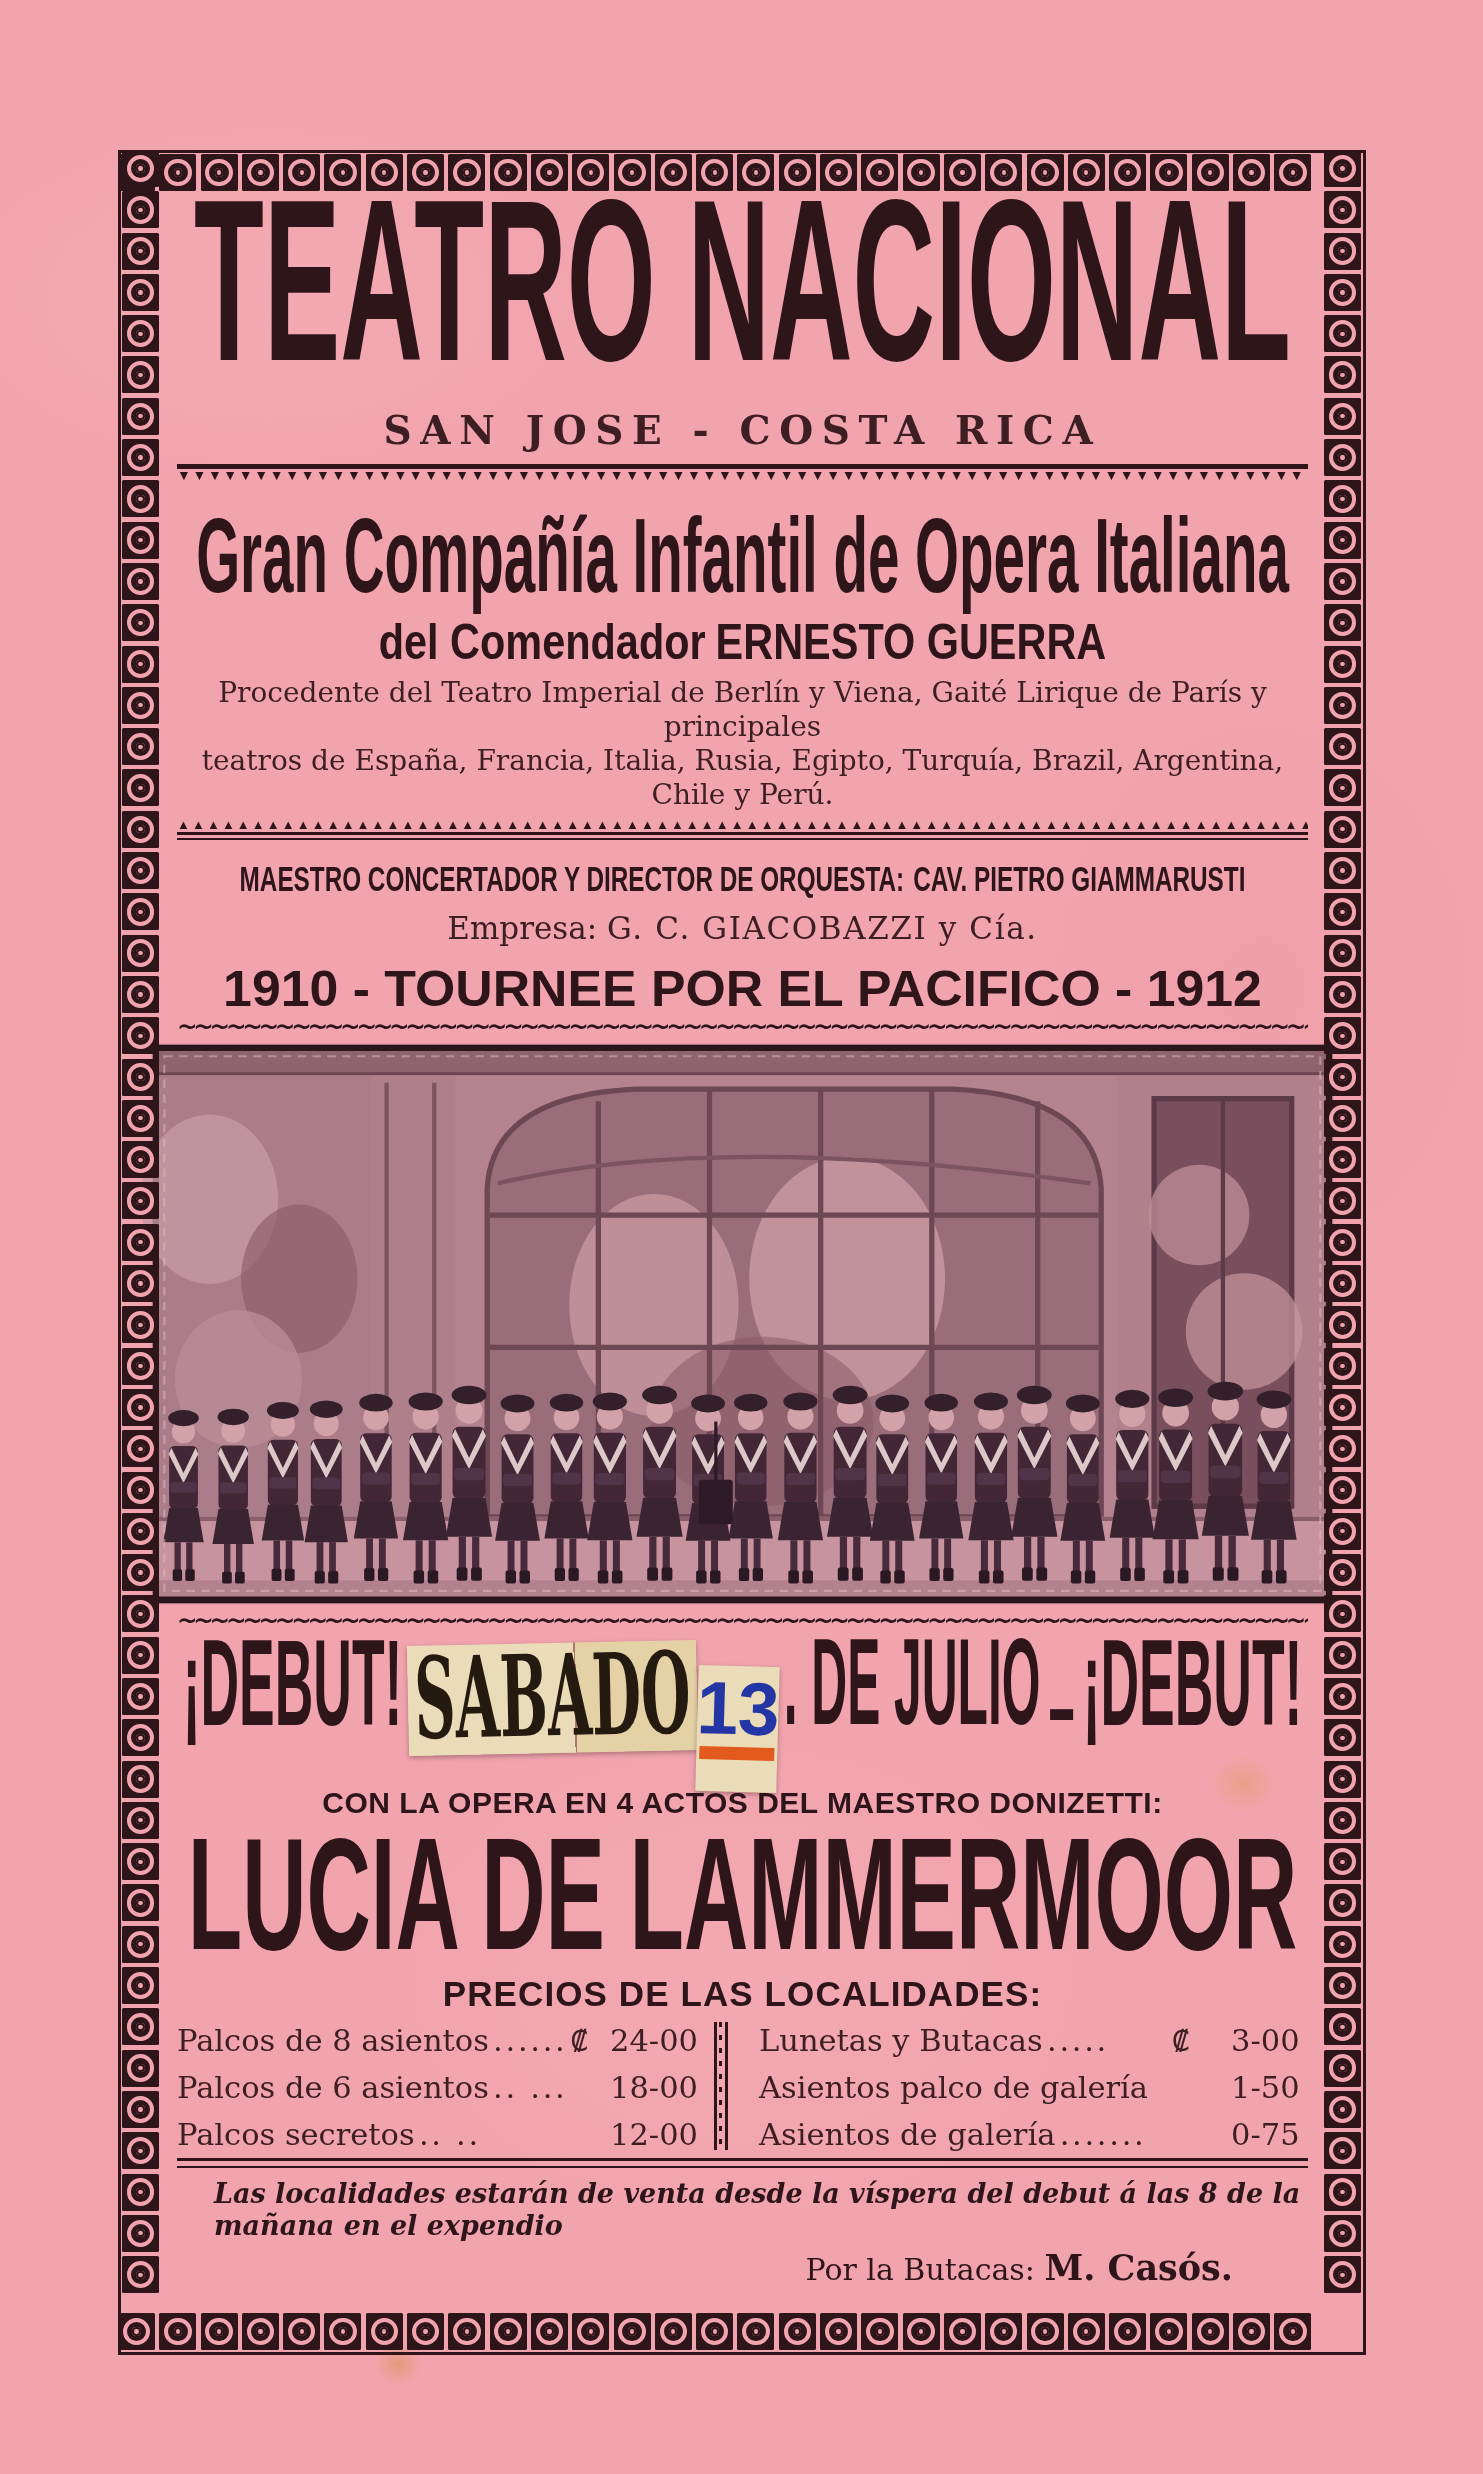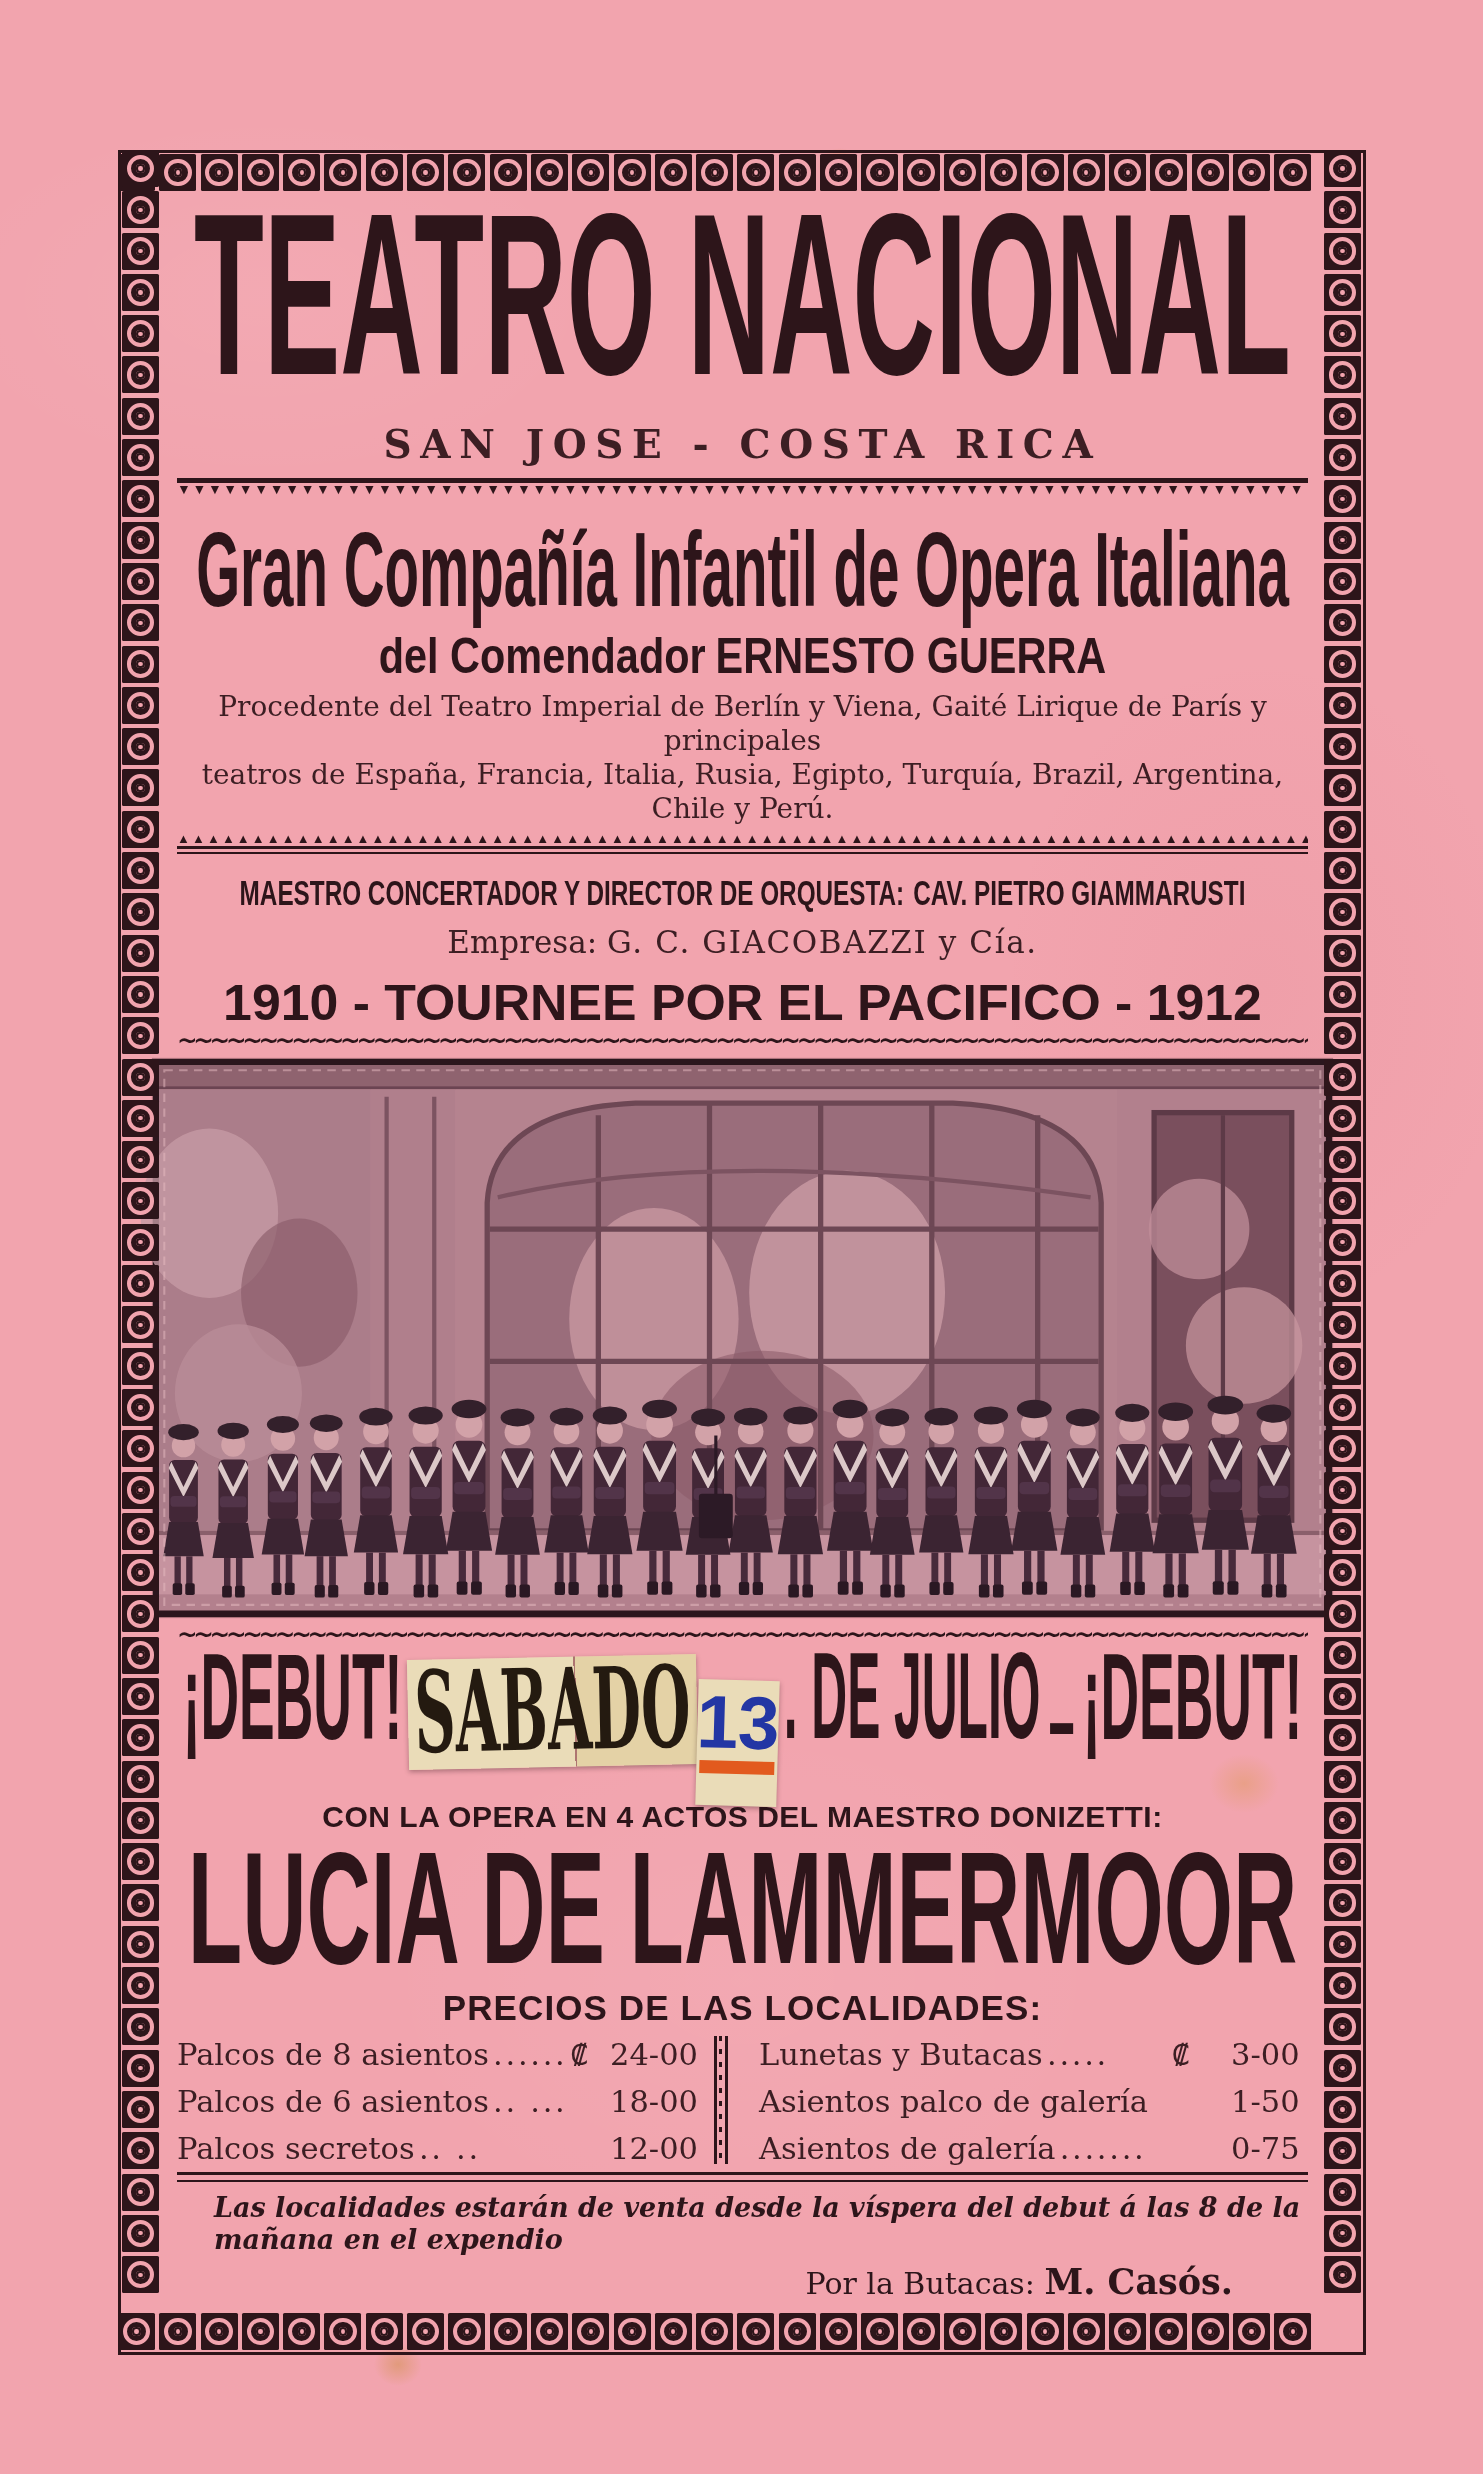--- a/index.html
+++ b/index.html
@@ -17,21 +17,21 @@
   
   .border-strip{position:absolute;display:flex;gap:4.3px;overflow:hidden;z-index:3}
   .bs-top{left:118px;top:150px;width:1248px;height:42px;border-top:3.2px solid var(--ink);padding-top:1.1px}
   .bs-bottom{left:118px;top:2313px;width:1248px;height:42px;border-bottom:3.2px solid var(--ink)}
   .bs-left{left:118px;top:150px;width:42px;height:2205px;flex-direction:column;border-left:3.2px solid var(--ink);padding-left:1.1px}
   .bs-right{left:1324px;top:150px;width:42px;height:2205px;flex-direction:column;border-right:3.2px solid var(--ink);padding-right:1.1px}
   .bcell{flex:0 0 37px;width:37px;height:37px;background:var(--ink);border-radius:1.6px;position:relative}
   .bcell::before{content:"";position:absolute;inset:4.8px;border:4.3px solid var(--paper);border-radius:50%}
   .bcell::after{content:"";position:absolute;inset:14.4px;background:var(--paper);border-radius:50%;box-shadow:inset 0 0 0 2.1px var(--ink)}
   
-  .content{position:absolute;left:177px;top:204px;width:1131px;z-index:2;color:var(--ink)}
+  .content{position:absolute;left:177px;top:190px;width:1131px;z-index:2;color:var(--ink)}
   .content svg{display:block;margin:0 auto;overflow:visible}
   text.ct{font-family:"Liberation Sans",sans-serif;font-weight:bold;fill:var(--ink)}
   text.st{font-family:"DejaVu Serif",serif;font-weight:bold;fill:#241a10}
   .city{margin-top:35px;text-align:center;font:bold 39px "DejaVu Serif",serif;letter-spacing:8.6px;color:var(--ink-soft)}
   .provenance{margin-top:7.5px;text-align:center;font:28px "DejaVu Serif",serif;line-height:1.22;color:var(--ink-soft)}
   .empresa{margin-top:11.8px;text-align:center;font:31px "DejaVu Serif",serif;color:var(--ink-soft)}
   .empresa .ename{letter-spacing:1.6px}
   
   .div-zigzag{margin-top:10.7px;border-top:5.3px solid var(--ink);line-height:13px;font-size:14px;letter-spacing:1.6px;overflow:hidden;white-space:nowrap;text-align:center;color:var(--ink);height:18px}
   .div-caret{margin-top:6.4px;line-height:11.8px;font-size:13px;letter-spacing:2.1px;overflow:hidden;white-space:nowrap;text-align:center;color:var(--ink);height:13px}

